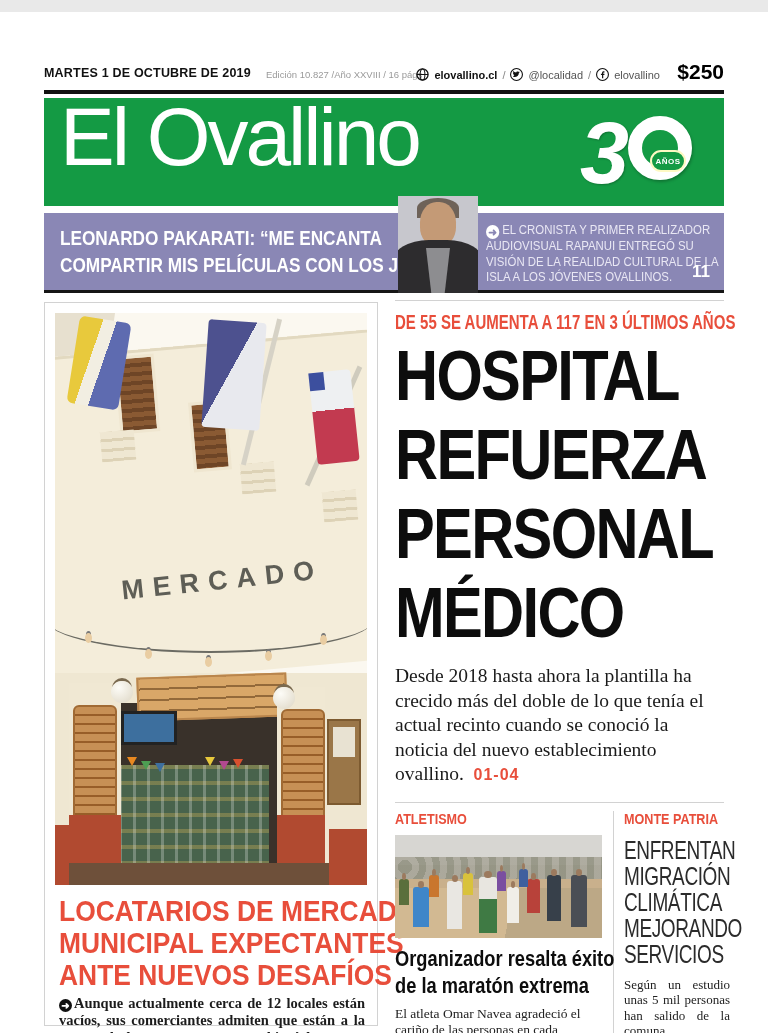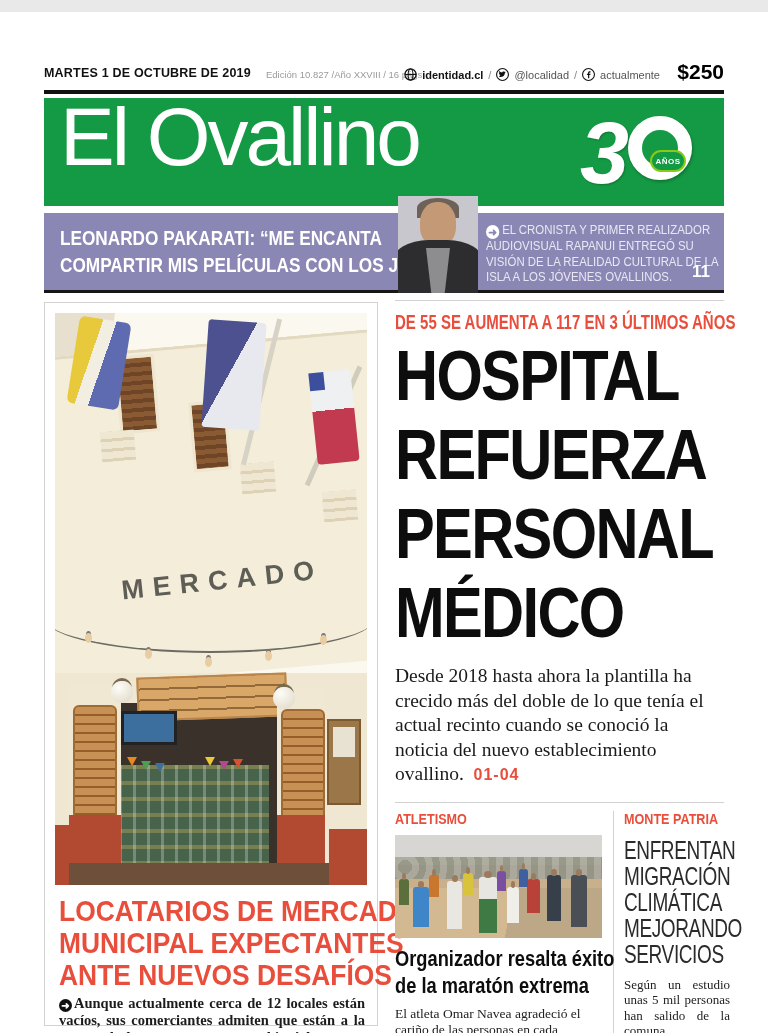--- a/index.html
+++ b/index.html
@@ -18,21 +18,21 @@
   .tb-icon { width:13px; height:13px; display:inline-block; vertical-align:middle; }
   .tb-price { position:absolute; right:0; top:-2px; font-size:21px; font-weight:bold; color:#000; }
   .top-rule { position:absolute; left:44px; right:44px; top:78px; height:4px; background:#111; }
 
   
   .masthead { position:absolute; left:44px; right:44px; top:86px; height:108px; background:#149a44; }
   .mast-title { position:absolute; left:16px; top:-8px; color:#fff; font-weight:normal; font-size:82px; letter-spacing:-3px; }
   .logo30 { position:absolute; right:24px; top:10px; width:120px; height:88px; }
   .logo30 .three { position:absolute; left:0; top:-6px; font-size:88px; font-weight:bold; font-style:italic; color:#fff; letter-spacing:-6px; text-shadow:1px 1px 2px rgba(0,0,0,.25); }
   .logo30 .ring { position:absolute; left:48px; top:8px; width:64px; height:64px; border-radius:50%; border:14px solid #fff; box-shadow:1px 2px 3px rgba(0,0,0,.25); }
-  .logo30 .anios { position:absolute; left:70px; top:42px; width:36px; height:22px; border:2px solid #84cc16; border-radius:12px; background:#149a44; color:#fff; font-size:8px; font-weight:bold; text-align:center; line-height:19px; letter-spacing:.5px; }
+  .logo30 .anios { position:absolute; left:70px; top:42px; width:36px; height:22px; border:2px solid #fef9c3; border-radius:12px; background:#149a44; color:#fff; font-size:8px; font-weight:bold; text-align:center; line-height:19px; letter-spacing:.5px; }
 
   
   .banner { position:absolute; left:44px; right:44px; top:201px; height:80px; background:#8a87b5; border-bottom:3px solid #161616; }
   .quote { position:absolute; left:16px; top:12px; color:#fff; font-weight:bold; font-size:20px; line-height:27px; transform:scaleX(.86); transform-origin:left top; white-space:nowrap; }
   .banner-photo { position:absolute; left:354px; top:-17px; width:80px; height:97px; background:#c7c7cd; overflow:hidden; }
   .bp-head { position:absolute; left:22px; top:6px; width:36px; height:44px; background:#c49a76; border-radius:46% 46% 42% 42%; }
   .bp-hair { position:absolute; left:19px; top:2px; width:42px; height:20px; background:#6e6258; border-radius:50% 50% 0 0; }
   .bp-jacket { position:absolute; left:-6px; top:44px; width:92px; height:56px; background:#2d2c2e; border-radius:40% 40% 0 0; }
   .bp-shirt { position:absolute; left:28px; top:52px; width:24px; height:45px; background:#8d8d90; clip-path:polygon(0 0,100% 0,78% 100%,22% 100%); }
   .banner-sum { position:absolute; left:442px; top:10px; width:246px; color:#e9e7f4; font-size:12px; line-height:15.5px; transform:scaleX(.95); transform-origin:left top; }
@@ -116,33 +116,33 @@
 
   <div class="topbar">
     <span class="tb-date">MARTES 1 DE OCTUBRE DE 2019</span>
     <span class="tb-edition">Edición 10.827 /Año XXVIII / 16 págs</span>
     <span class="tb-right">
       <svg class="tb-icon" viewBox="0 0 14 14">
           <circle cx="7" cy="7" r="6" fill="none" stroke="#111" stroke-width="1.4"></circle>
           <ellipse cx="7" cy="7" rx="2.6" ry="6" fill="none" stroke="#111" stroke-width="1.1"></ellipse>
           <line x1="1" y1="7" x2="13" y2="7" stroke="#111" stroke-width="1.1"></line>
         </svg>
-      <span class="site">identidad.cl</span>
+      <span class="site">elovallino.cl</span>
       <span class="sep">/</span>
       <svg class="tb-icon" viewBox="0 0 14 14">
           <circle cx="7" cy="7" r="6.4" fill="none" stroke="#111" stroke-width="1.2"></circle>
           <path d="M3.5 9.5c2.8.9 6-.8 6-3.9.4-.3.8-.7 1-1.1-.4.1-.8.2-1.1.2.4-.3.7-.6.8-1-.4.2-.8.4-1.2.4-.8-.8-2.2-.4-2.4.8-1.3-.1-2.4-.7-3.2-1.6-.4.8-.2 1.6.5 2.1-.3 0-.6-.1-.8-.2 0 .8.5 1.4 1.2 1.6-.3.1-.5.1-.8 0 .2.6.8 1.1 1.4 1.1-.5.4-1 .6-1.4.6z" fill="#111"></path>
         </svg>
       <span>@localidad</span>
       <span class="sep">/</span>
       <svg class="tb-icon" viewBox="0 0 14 14">
           <circle cx="7" cy="7" r="6.4" fill="none" stroke="#111" stroke-width="1.2"></circle>
           <path d="M7.8 11V7.6h1.2l.2-1.3H7.8v-.8c0-.4.1-.6.7-.6h.7V3.7c-.1 0-.5-.1-1-.1-1 0-1.7.6-1.7 1.7v1H5.3v1.3h1.2V11z" fill="#111"></path>
         </svg>
-      <span>actualmente</span>
+      <span>elovallino</span>
     </span>
     <span class="tb-price">$250</span>
   </div>
   <div class="top-rule"></div>
 
   <div class="masthead">
     <div class="mast-title">El Ovallino</div>
     <div class="logo30">
       <span class="three">3</span>
       <span class="ring"></span>

